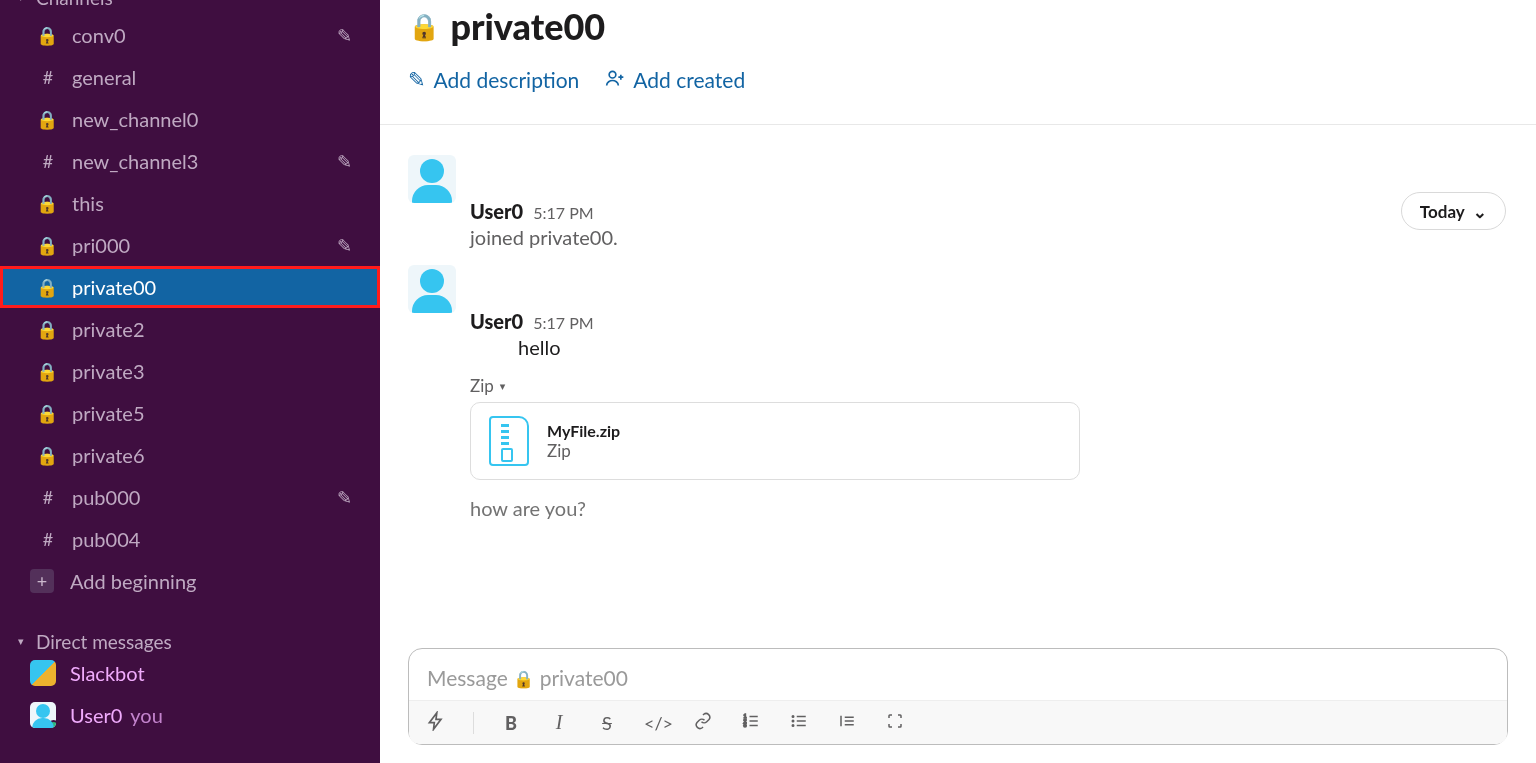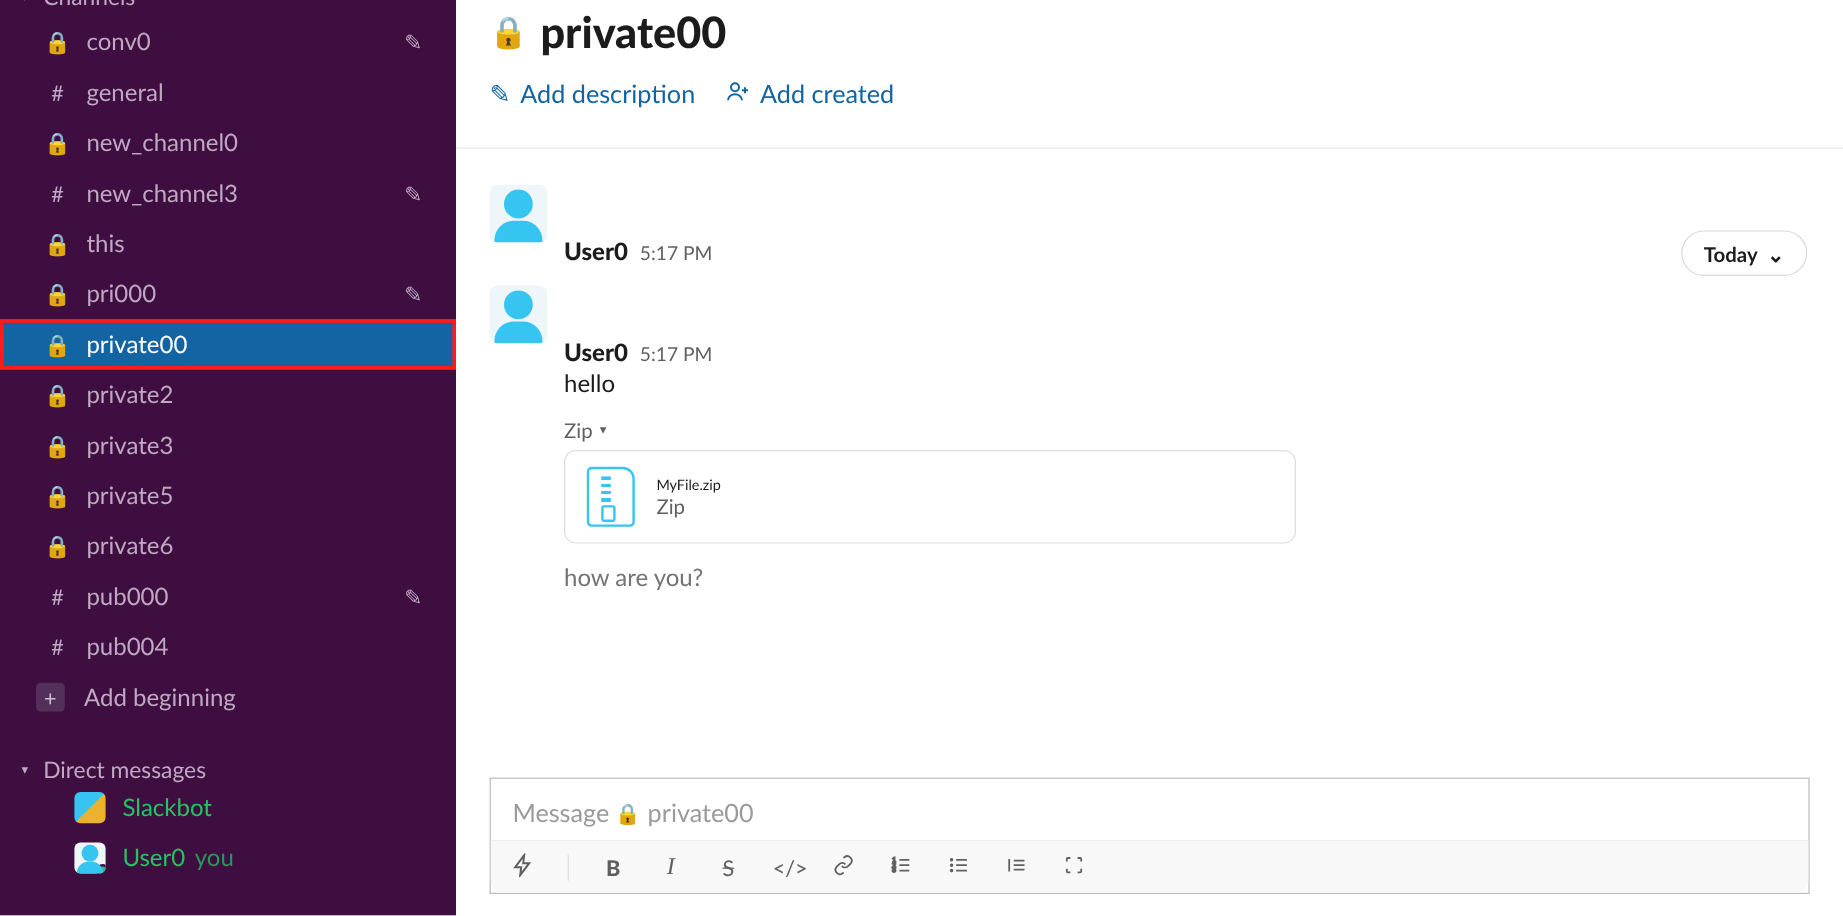--- a/index.html
+++ b/index.html
@@ -12,21 +12,21 @@
   .caret { width: 12px; display:inline-block; margin-right: 6px; font-size: 11px; }
   .channel-list { margin-top: 6px; }
   .channel-item { display:flex; align-items:center; height:42px; padding:0 20px 0 36px; font-size:20px; color:#bfa9c2; cursor:pointer; position: relative; }
   .channel-item .prefix { width:24px; text-align:center; font-size:18px; margin-right:12px; color:#bfa9c2; }
   .channel-item.selected { background:#1264a3; color:#fff; }
   .channel-item.selected .prefix { color:#fff; }
   .channel-item.highlight-border { outline: 3px solid #ff1b1b; outline-offset: -3px; }
   .edit-icon { position:absolute; right:28px; color:#bfa9c2; font-size:18px; }
   .plus-box { width:24px; height:24px; background:#53305a; color:#cbb9cd; border-radius:4px; display:flex; align-items:center; justify-content:center; font-size:18px; margin-right:16px;}
   .dm-section { margin-top: 28px; }
-  .dm-item { display:flex; align-items:center; height:42px; padding:0 20px 0 30px; font-size:20px; color:#22c55e; cursor:pointer;margin-left:32px;}
+  .dm-item { display:flex; align-items:center; height:42px; padding:0 20px 0 30px; font-size:20px; color:#f0abfc; cursor:pointer;}
   .dm-avatar { width:26px; height:26px; border-radius:5px; margin-right:14px; background:#fff; position:relative;}
   .dm-avatar.slackbot { background: linear-gradient(135deg,#36c5f0 0 50%,#ecb22e 50% 100%); }
   .dm-avatar.user0 { background:#eef6fa; display:flex; align-items:flex-end; justify-content:center; overflow:hidden;}
   .dm-avatar.user0::before { content:""; width:14px; height:14px; border-radius:50%; background:#36c5f0; position:absolute; top:2px;}
   .dm-avatar.user0::after { content:""; width:22px; height:10px; background:#36c5f0; border-radius:10px 10px 0 0; position:absolute; bottom:0;}
   .presence-dot { width:11px; height:11px; border-radius:50%; background:#2eb67d; border:2px solid #3f0e40; position:absolute; right:-3px; bottom:-3px;}
   .you-label { margin-left:8px; opacity:.75; }
   
   .main { flex:1; height:763px; display:flex; flex-direction:column; position:relative; }
   .channel-intro { padding: 4px 28px 22px 28px; }
@@ -41,31 +41,31 @@
   .messages { padding: 30px 28px 0 28px; }
   .msg { display:flex; gap:14px; margin-bottom:16px; }
   .msg-avatar { width:48px; height:48px; border-radius:6px; background:#eef6fa; display:flex; align-items:flex-end; justify-content:center; overflow:hidden; position:relative; flex:none;}
   .msg-avatar::before{content:""; width:24px; height:24px; border-radius:50%; background:#36c5f0; position:absolute; top:4px;}
   .msg-avatar::after{content:""; width:40px; height:18px; background:#36c5f0; border-radius:16px 16px 0 0; position:absolute; bottom:0;}
   .msg-body { flex:1; font-size:20px; }
   .msg-header { display:flex; align-items:baseline; gap:10px; }
   .msg-user { font-weight:900; font-size:20px; }
   .msg-time { color:#616061; font-size:16px;margin-top:48px;}
   .msg-text { color:#616061; font-size:20px; margin-top:2px;}
-  .msg-text.body { color:#1d1c1d; }
+  .msg-text.body { color:#1d1c1d;margin-left:48px; }
   .file-label { color:#616061; font-size:17px; margin:16px 0 6px 0; display:flex; align-items:center; gap:6px;}
   .file-card { border:1px solid #ddd; border-radius:10px; width:610px; height:78px; display:flex; align-items:center; gap:18px; padding:0 18px; margin-bottom:16px; }
   .zip-icon { width:40px; height:50px; border:2px solid #36c5f0; border-radius:4px 10px 4px 4px; position:relative;}
   .zip-icon::before{content:""; position:absolute; left:10px; top:6px; width:8px; height:22px; background:repeating-linear-gradient(#36c5f0 0 3px, transparent 3px 6px);}
   .zip-icon::after{content:""; position:absolute; left:10px; top:30px; width:8px; height:10px; border:2px solid #36c5f0; border-radius:2px;}
-  .file-name { font-weight:400; font-size:12px;}
+  .file-name { font-weight:700; font-size:16px;}
   .file-type { color:#616061; font-size:17px;}
   .followup { font-size:20px; color:#737373; }
   
-  .composer { position:absolute; left:28px; right:28px; bottom:18px; border:1px solid #bcbcbc; border-radius:0; background:#fff; }
+  .composer { position:absolute; left:28px; right:28px; bottom:18px; border:1px solid #bcbcbc; border-radius:14px; background:#fff; }
   .composer-input { width:100%; border:none; outline:none; font-size:21px; padding:16px 18px 10px 18px; color:#616061;}
   .composer-input::placeholder { color:#9a9a9a; }
   .composer-toolbar { height:44px; border-top:1px solid #eee; background:#f8f8f8; display:flex; align-items:center; gap:26px; padding:0 16px; color:#616061; border-radius:0 0 10px 10px;}
   .tb-sep { width:1px; height:22px; background:#ddd;}
   .tb-btn { font-size:18px; cursor:pointer; width:22px; text-align:center;}
   .tb-btn.bold { font-weight:900;}
   .tb-btn.italic { font-style:italic; font-family:Georgia,serif; font-size:20px;}
   .lock-inline { font-size:17px; vertical-align:1px;}
 </style>
 </head>
@@ -191,20 +191,21 @@
   </div>
 
   <div class="messages" id="messages">
       <div class="msg">
         <div class="msg-avatar"></div>
         <div class="msg-body">
           <div class="msg-header">
             <span class="msg-user">User0</span>
             <span class="msg-time">5:17 PM</span>
           </div>
+          <div class="msg-text">joined private00.</div>
         </div>
       </div>
       <div class="msg">
         <div class="msg-avatar"></div>
         <div class="msg-body">
           <div class="msg-header">
             <span class="msg-user">User0</span>
             <span class="msg-time">5:17 PM</span>
           </div>
           <div class="msg-text body">hello</div>

